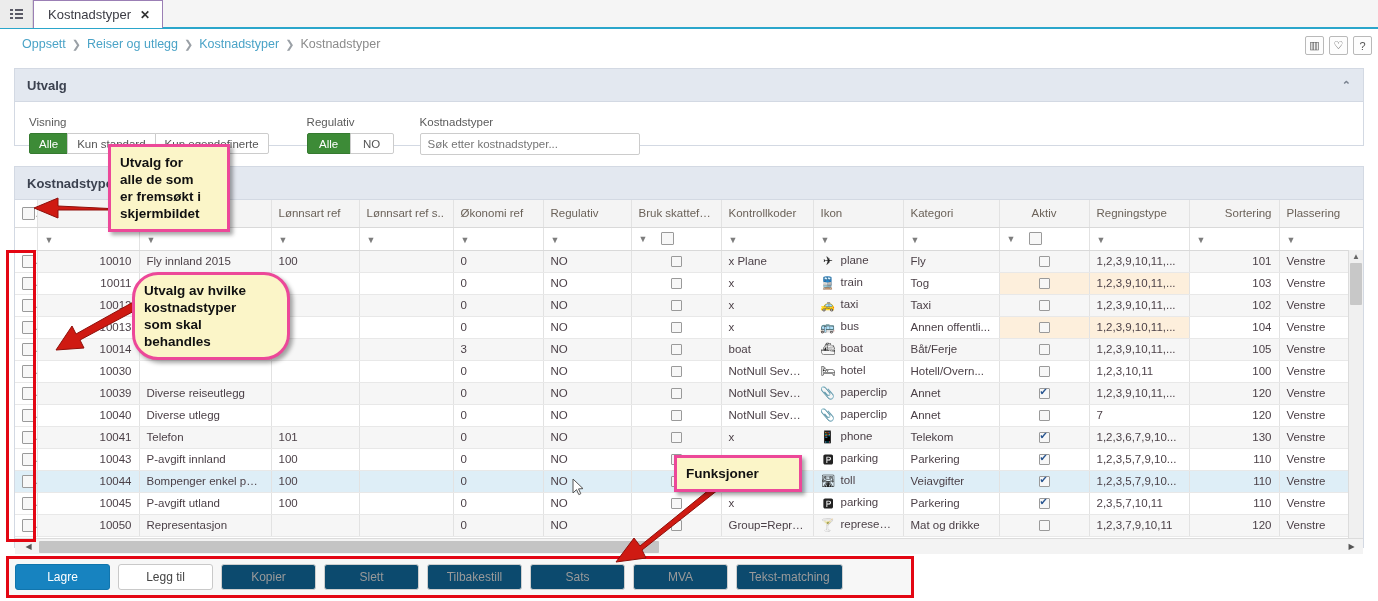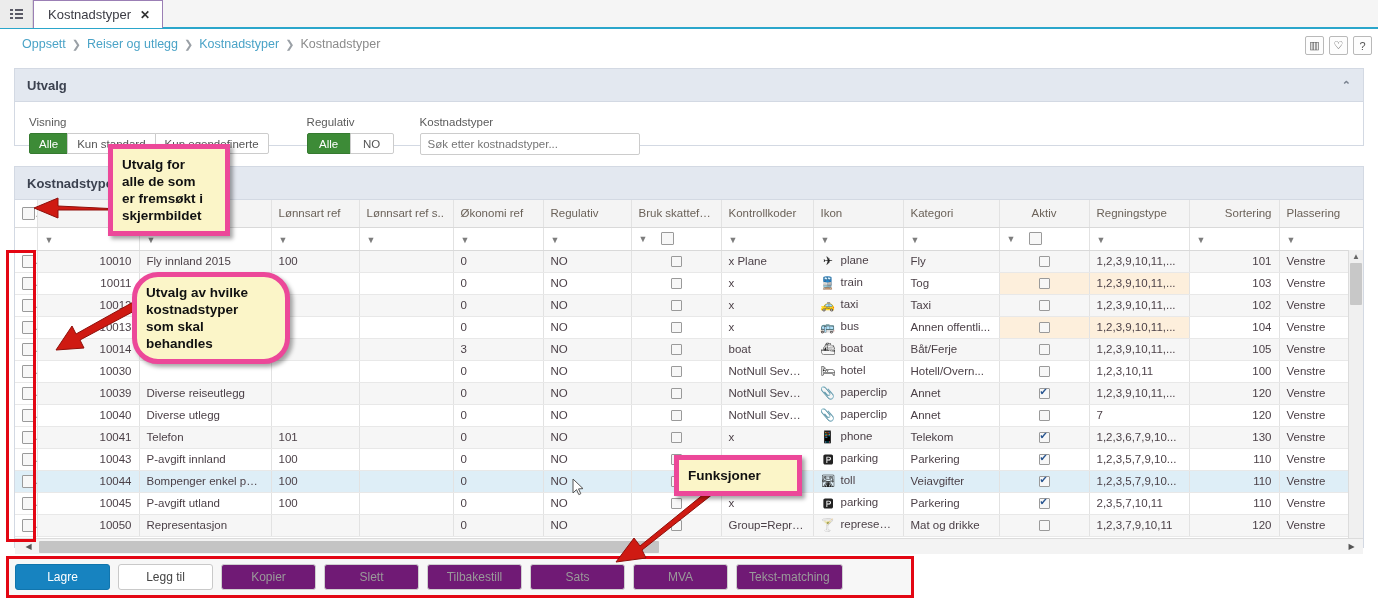--- a/index.html
+++ b/index.html
@@ -155,30 +155,30 @@
   .hscroll .left { left:6px; } .hscroll .right { right:4px; }
 
   
   #actionbar {
     position:absolute; left:6px; top:558px; width:906px; height:38px;
     background:#f7f7f7; border:1px solid #e0e0e0;
     display:flex; align-items:center; padding-left:8px; gap:8px;
   }
   .abtn {
     height:26px; min-width:95px; padding:0 12px; font-size:12px;
-    border:1px solid #cfcfcf; background:#701a75; color:#9a9a9a;
+    border:1px solid #cfcfcf; background:#0c4a6e; color:#9a9a9a;
     border-radius:3px; cursor:pointer; display:flex; align-items:center;
     justify-content:center; font-family:inherit;
   }
   .abtn.primary { background:#1783c0; border-color:#1175ad; color:#fff; }
   .abtn.secondary { background:#fff; border-color:#c9c9c9; color:#444; }
 
   
   .note {
-    position:absolute; background:#fbf5c8; border:5px solid #ec4899;
+    position:absolute; background:#fbf5c8; border:3px solid #ec4899;
     color:#111; font-weight:bold; font-size:13.5px; line-height:17px;
     padding:7px 9px; box-shadow:3px 3px 4px rgba(0,0,0,.35); z-index:40;
     white-space:pre-line;
   }
   .redbox { position:absolute; border:3px solid #e30613; z-index:35; pointer-events:none; }
   .arrow { position:absolute; z-index:38; }
   .cursor { position:absolute; z-index:39; width:12px; height:18px; }
 </style>
 </head>
 <body>

